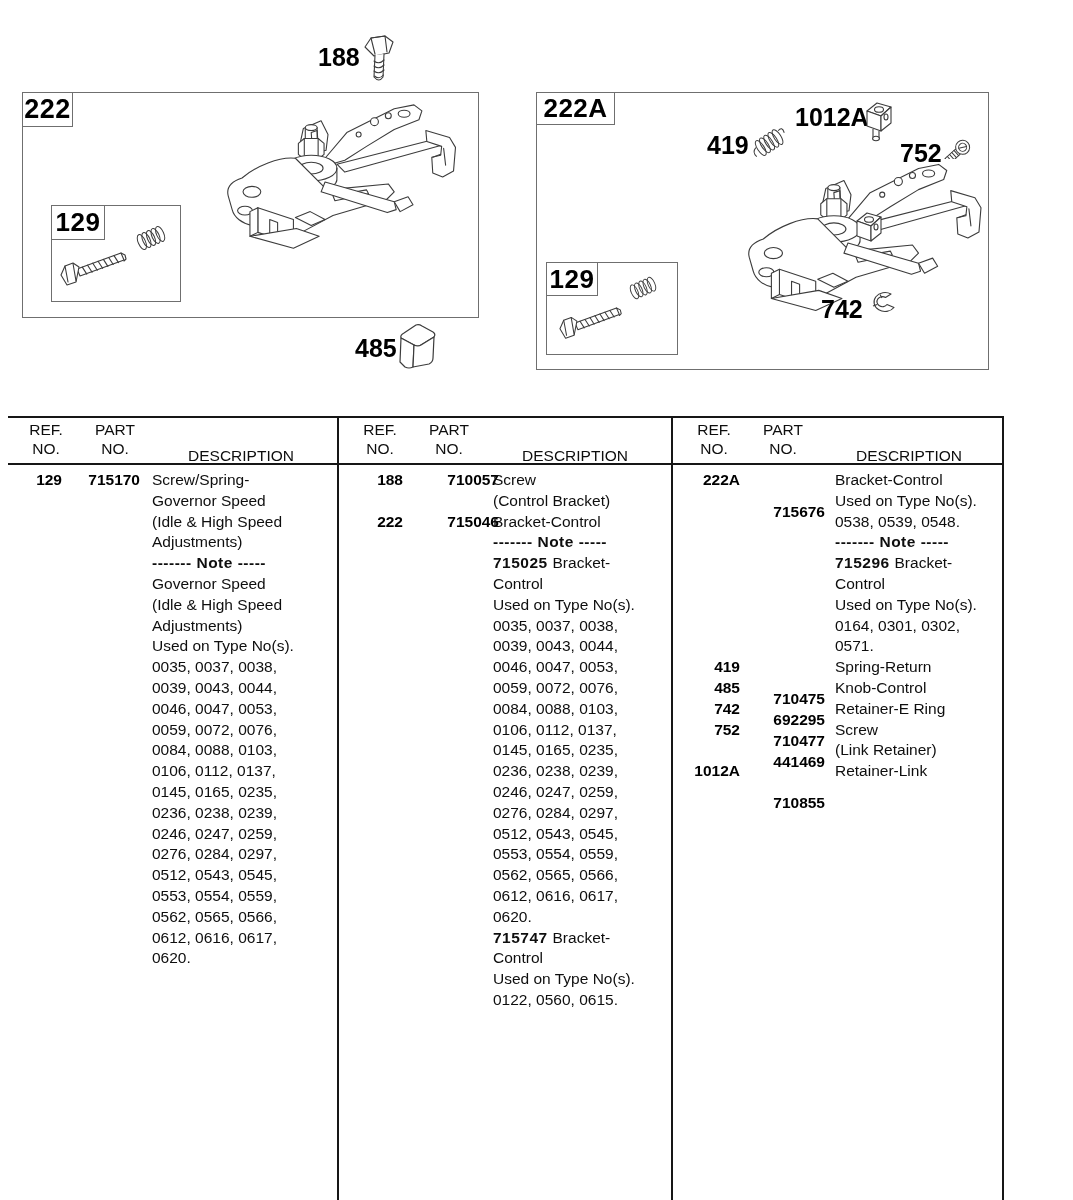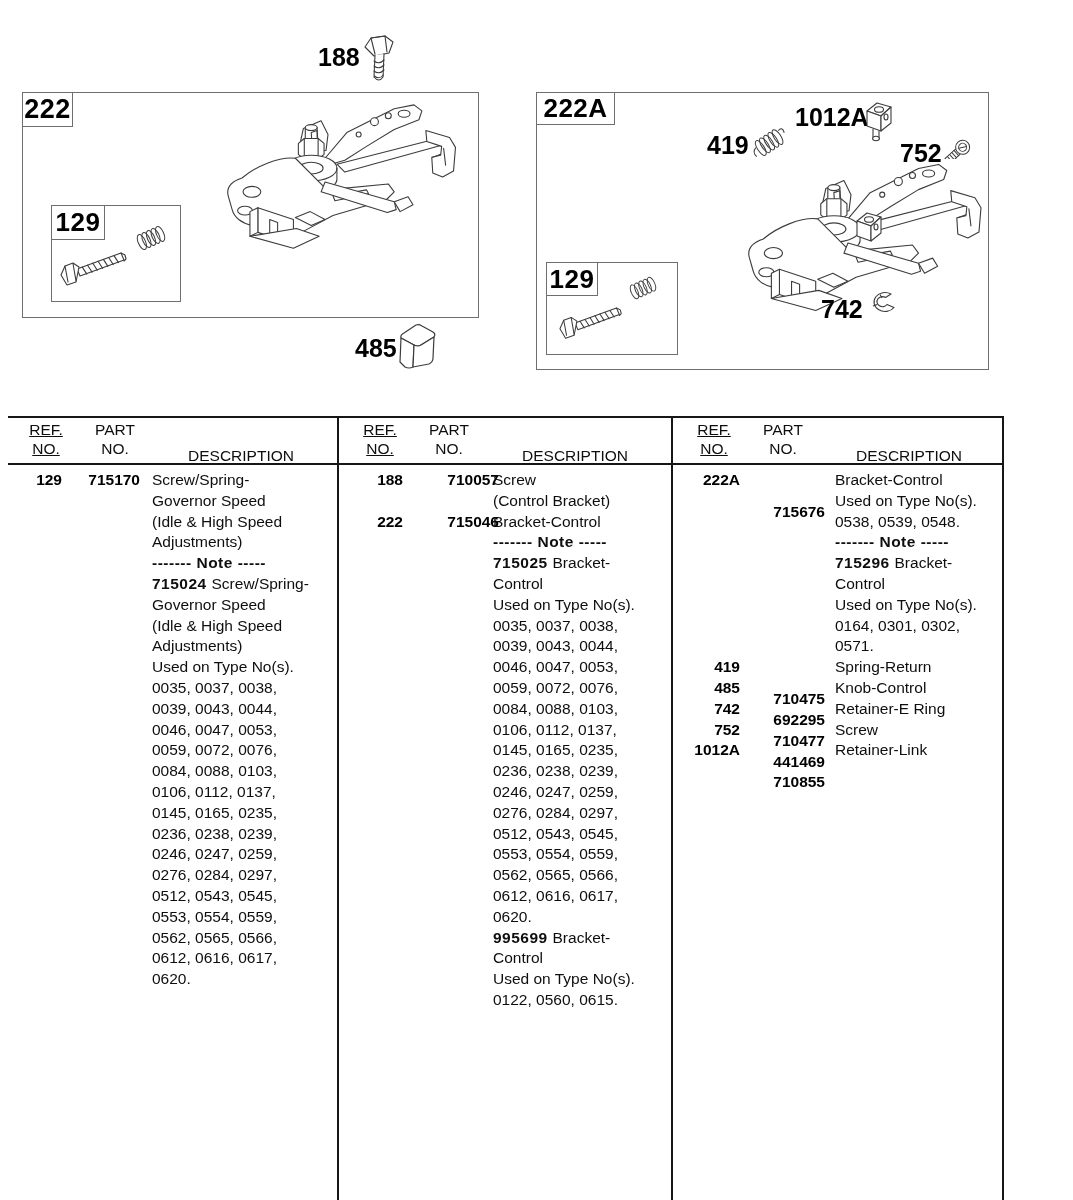--- a/index.html
+++ b/index.html
@@ -15,21 +15,21 @@
     display:flex;align-items:center;justify-content:center;
     font-weight:bold;color:#000;letter-spacing:.5px;
   }
   .dlabel{position:absolute;font-weight:bold;color:#000;white-space:nowrap;}
   svg{display:block;}
   .wf{fill:#ffffff;}
   
   .rule{position:absolute;background:#161616;height:2px;}
   .vline{position:absolute;background:#161616;width:2px;}
   .hgroup{position:absolute;top:420px;width:330px;height:46px;font-size:15.5px;color:#0e0e0e;}
-  .h-ref{position:absolute;left:6px;width:64px;text-align:center;line-height:19px;text-decoration:underline;}
+  .h-ref{position:absolute;left:6px;width:64px;text-align:center;line-height:19px;}
   .h-part{position:absolute;left:72px;width:70px;text-align:center;line-height:19px;}
   .h-desc{position:absolute;left:150px;width:166px;top:19px;text-align:center;line-height:19px;margin-top:7px;}
   .colg{position:absolute;top:470px;width:330px;font-size:15.5px;line-height:20.8px;color:#0e0e0e;}
   .tline{position:relative;height:20.8px;white-space:nowrap;}
   .tref,.tpart{position:absolute;top:0;font-weight:bold;text-align:right;color:#000;}
   .tdesc{position:absolute;top:0;}
   .tdesc .b{font-weight:bold;letter-spacing:.5px;}
   .c0 .tref{left:0;width:54px;}   .c0 .tpart{left:62px;width:70px;}  .c0 .tdesc{left:144px;}
   .c1 .tref{left:0;width:61px;}   .c1 .tpart{left:85px;width:72px;}  .c1 .tdesc{left:151px;}
   .c2 .tref{left:0;width:64px;}   .c2 .tpart{left:72px;width:77px;margin-top:32px;}  .c2 .tdesc{left:159px;}
@@ -279,25 +279,20 @@
       <span class="tdesc"><span>Adjustments)</span></span>
     </div>
     <div class="tline">
       <span class="tref"></span>
       <span class="tpart"></span>
       <span class="tdesc"><span class="b">------- Note -----</span></span>
     </div>
     <div class="tline">
       <span class="tref"></span>
       <span class="tpart"></span>
-      <span class="tdesc"><span class="b">715024 </span><span>Screw/Spring-</span></span>
-    </div>
-    <div class="tline">
-      <span class="tref"></span>
-      <span class="tpart"></span>
       <span class="tdesc"><span>Governor Speed</span></span>
     </div>
     <div class="tline">
       <span class="tref"></span>
       <span class="tpart"></span>
       <span class="tdesc"><span>(Idle &amp; High Speed</span></span>
     </div>
     <div class="tline">
       <span class="tref"></span>
       <span class="tpart"></span>
@@ -491,21 +486,21 @@
       <span class="tdesc"><span>0612, 0616, 0617,</span></span>
     </div>
     <div class="tline">
       <span class="tref"></span>
       <span class="tpart"></span>
       <span class="tdesc"><span>0620.</span></span>
     </div>
     <div class="tline">
       <span class="tref"></span>
       <span class="tpart"></span>
-      <span class="tdesc"><span class="b">995699 </span><span>Bracket-</span></span>
+      <span class="tdesc"><span class="b">715747 </span><span>Bracket-</span></span>
     </div>
     <div class="tline">
       <span class="tref"></span>
       <span class="tpart"></span>
       <span class="tdesc"><span>Control</span></span>
     </div>
     <div class="tline">
       <span class="tref"></span>
       <span class="tpart"></span>
       <span class="tdesc"><span>Used on Type No(s).</span></span>
@@ -576,17 +571,22 @@
       <span class="tref">742</span>
       <span class="tpart">710477</span>
       <span class="tdesc"><span>Retainer-E Ring</span></span>
     </div>
     <div class="tline">
       <span class="tref">752</span>
       <span class="tpart">441469</span>
       <span class="tdesc"><span>Screw</span></span>
     </div>
     <div class="tline">
+      <span class="tref"></span>
+      <span class="tpart"></span>
+      <span class="tdesc"><span>(Link Retainer)</span></span>
+    </div>
+    <div class="tline">
       <span class="tref">1012A</span>
       <span class="tpart">710855</span>
       <span class="tdesc"><span>Retainer-Link</span></span>
     </div>
   </div>
 
 </body></html>

